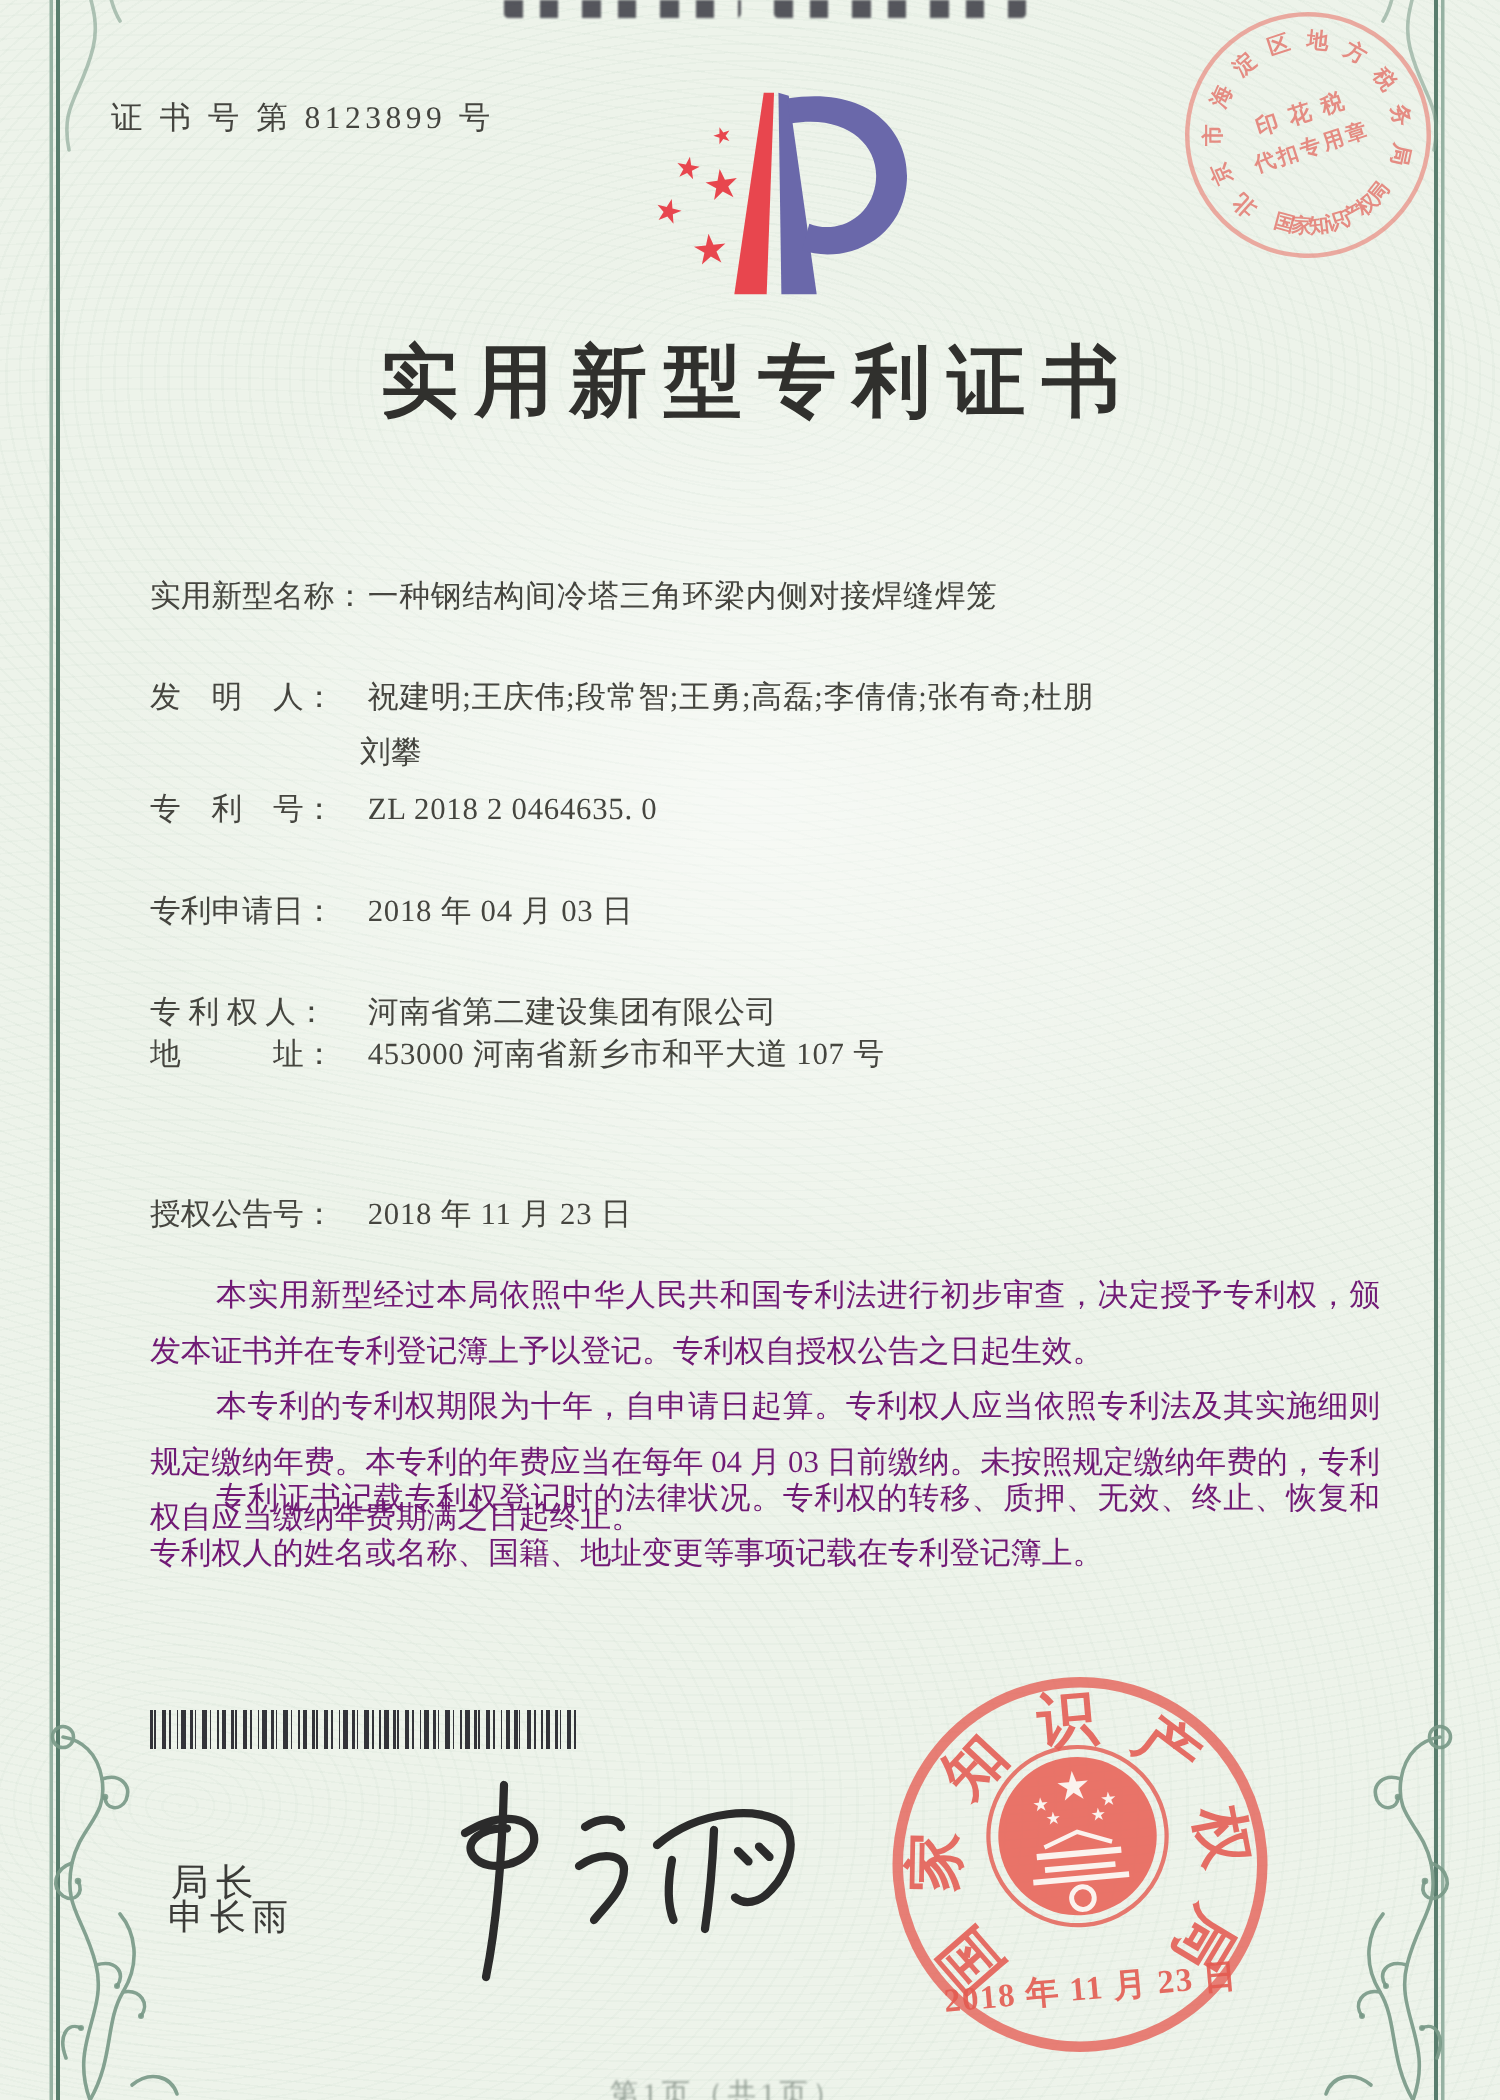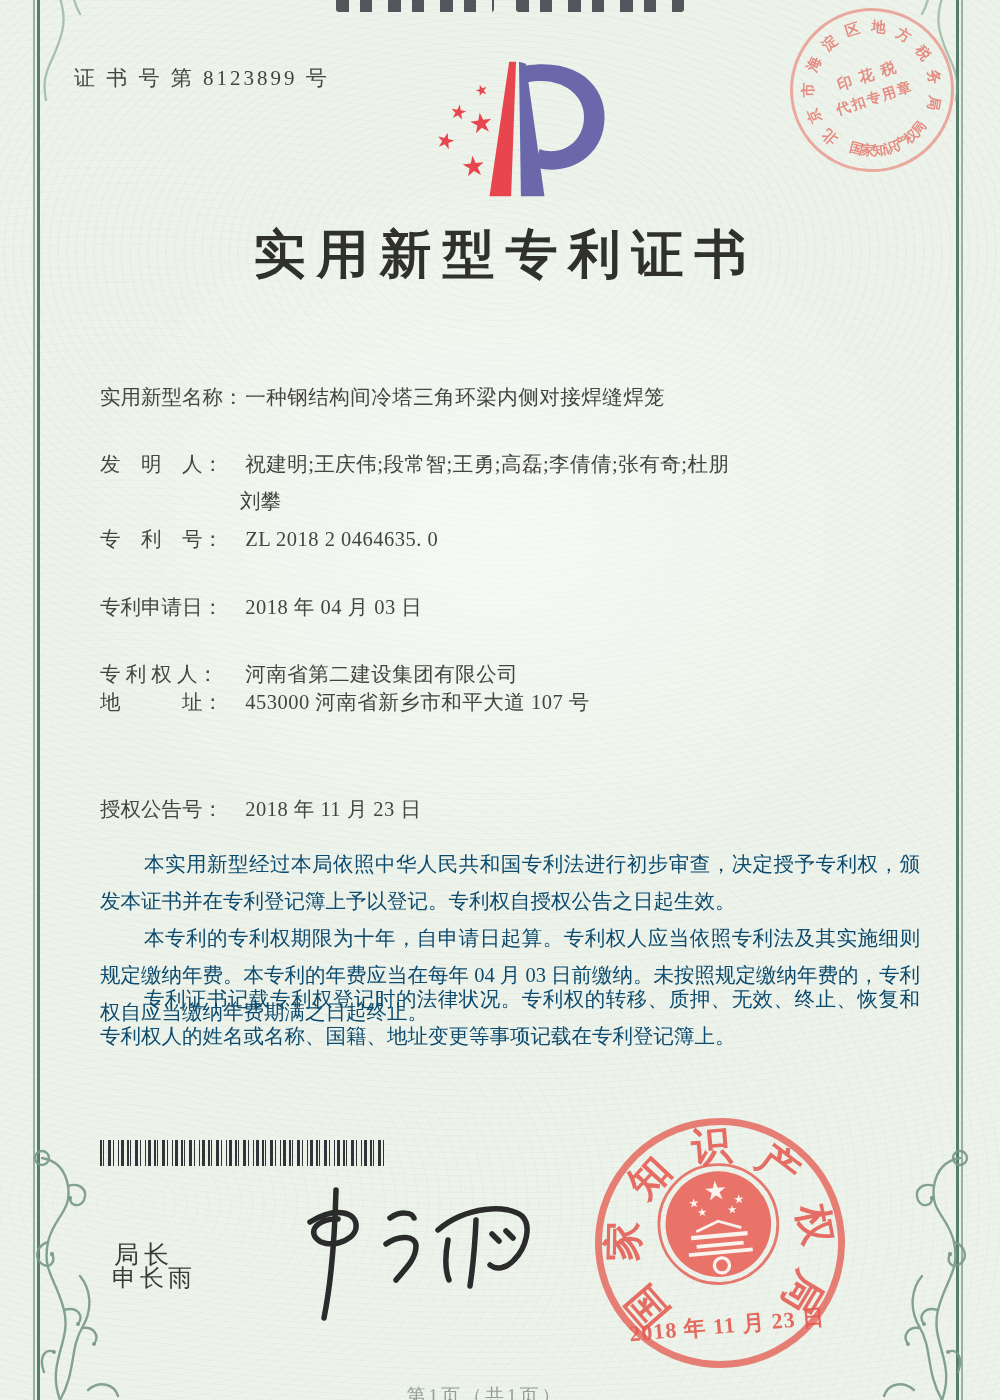--- a/index.html
+++ b/index.html
@@ -34,21 +34,21 @@
     font-size:52px;font-weight:bold;letter-spacing:11px;padding-left:11px;color:#30302d;}
 
   .frow{position:absolute;left:100px;font-size:20.5px;white-space:nowrap;color:#45453f;}
   .flabel{display:inline-block;width:140px;}
   .fval{letter-spacing:.5px;}
   .frow2{position:absolute;left:240px;font-size:20.5px;color:#45453f;}
   .grant-no{position:absolute;left:576px;font-size:20.5px;white-space:nowrap;color:#45453f;}
   .grant-no .flabel{width:136px;}
 
   .para{position:absolute;left:100px;width:820px;font-size:20.5px;line-height:37px;
-    text-align:justify;text-indent:2.15em;color:#0c4a6e;}
+    text-align:justify;text-indent:2.15em;color:#701a75;}
 
   .barcode{position:absolute;left:100px;top:1140px;width:288px;height:26px;opacity:.92;
     background:repeating-linear-gradient(90deg,#23232a 0 2px,rgba(0,0,0,0) 2px 3px,#23232a 3px 4px,rgba(0,0,0,0) 4px 8px,#23232a 8px 11px,rgba(0,0,0,0) 11px 13px,#23232a 13px 14px,rgba(0,0,0,0) 14px 18px,#23232a 18px 19px,rgba(0,0,0,0) 19px 21px,#23232a 21px 24px,rgba(0,0,0,0) 24px 27px);}
 
   .director-title{position:absolute;left:114px;top:1222px;font-size:25px;letter-spacing:5px;color:#3b3b38;font-family:Liberation Mono, monospace;margin-top:16px;}
   .director-name{position:absolute;left:112px;top:1262px;font-size:24px;letter-spacing:4px;color:#3b3b38;font-family:Liberation Sans, sans-serif;}
   .signature{position:absolute;left:268px;top:1178px;width:270px;height:155px;}
 
   .grant-seal{position:absolute;left:595px;top:1118px;width:250px;height:250px;transform:rotate(-5deg);opacity:.93;}
   .grant-seal .ringline{position:absolute;inset:0;border:7px solid rgba(229,90,80,.82);border-radius:50%;}

